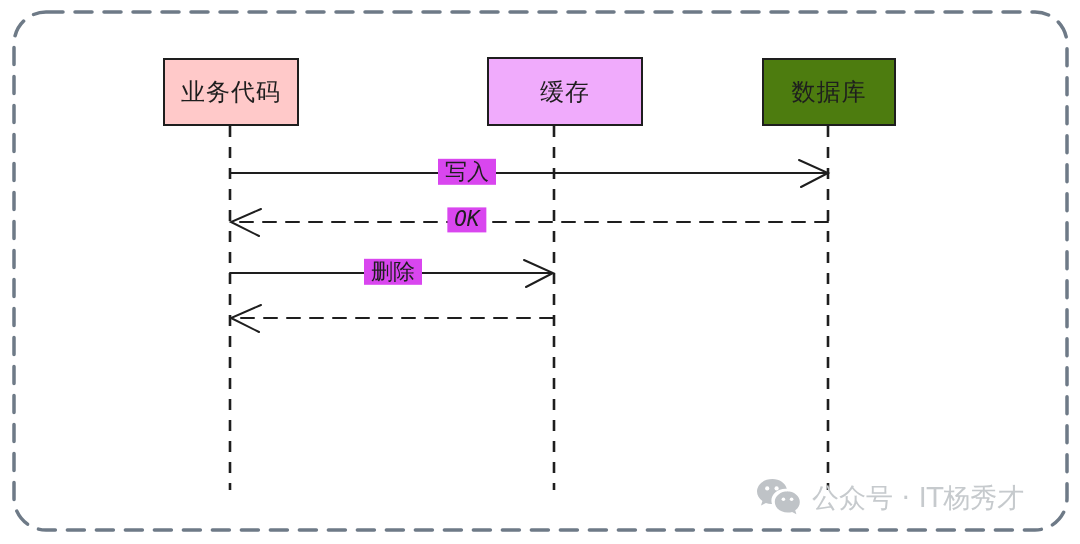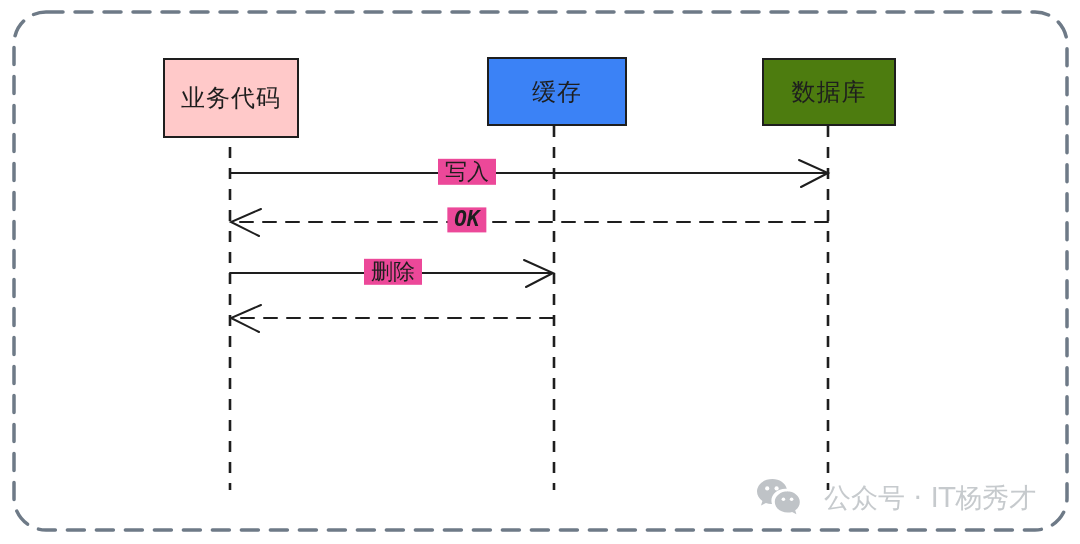--- a/index.html
+++ b/index.html
@@ -6,36 +6,36 @@
   body{font-family:"DejaVu Sans","Liberation Sans",sans-serif;}
   #canvas{position:relative;width:1080px;height:544px;background:#ffffff;overflow:hidden;}
 
   
   #lines{position:absolute;left:0;top:0;width:1080px;height:544px;}
 
   
   .pbox{position:absolute;box-sizing:border-box;border:2.5px solid #1e1e1e;
         display:flex;align-items:center;justify-content:center;
         font-size:24px;color:#1e1e1e;letter-spacing:1px;}
-  #pbox-code {left:163px;top:58px;width:136px;height:80px;background:#ffc9c9;}
-  #pbox-cache{left:487px;top:57px;width:140px;height:69px;background:#3b82f6;}
+  #pbox-code {left:163px;top:58px;width:136px;height:68px;background:#ffc9c9;}
+  #pbox-cache{left:487px;top:57px;width:156px;height:69px;background:#f0abfc;}
   #pbox-db   {left:762px;top:58px;width:134px;height:68px;background:#4d7c0f;}
 
   
   .msg-label{position:absolute;transform:translate(-50%,-50%);
-             background:#ec4899;padding:0 7px;font-size:22px;color:#1e1e1e;
+             background:#d946ef;padding:0 7px;font-size:22px;color:#1e1e1e;
              white-space:nowrap;line-height:1.2;}
   #msg-write {left:467px;top:172px;}
-  #msg-ok    {left:467px;top:220px;font-size:21px;font-weight:bold;font-style:italic;
+  #msg-ok    {left:467px;top:220px;font-size:21px;font-weight:normal;font-style:italic;
               font-family:"DejaVu Sans Mono","Liberation Mono",monospace;}
   #msg-delete{left:393px;top:272px;}
 
   
   #watermark{position:absolute;left:756px;top:478px;display:flex;align-items:center;
-             gap:22px;color:#c6cacd;font-size:27px;white-space:nowrap;}
+             gap:10px;color:#c6cacd;font-size:27px;white-space:nowrap;}
   #watermark svg{display:block;}
 </style>
 </head>
 <body>
 
 <div id="canvas">
 
   <svg id="lines" width="1080" height="544" viewBox="0 0 1080 544" aria-hidden="true">
 
     <rect x="14" y="12" width="1053" height="518" rx="32" ry="32" fill="none" stroke="#6e7a87" stroke-width="3.5" stroke-dasharray="17 12" stroke-linecap="round"></rect>

